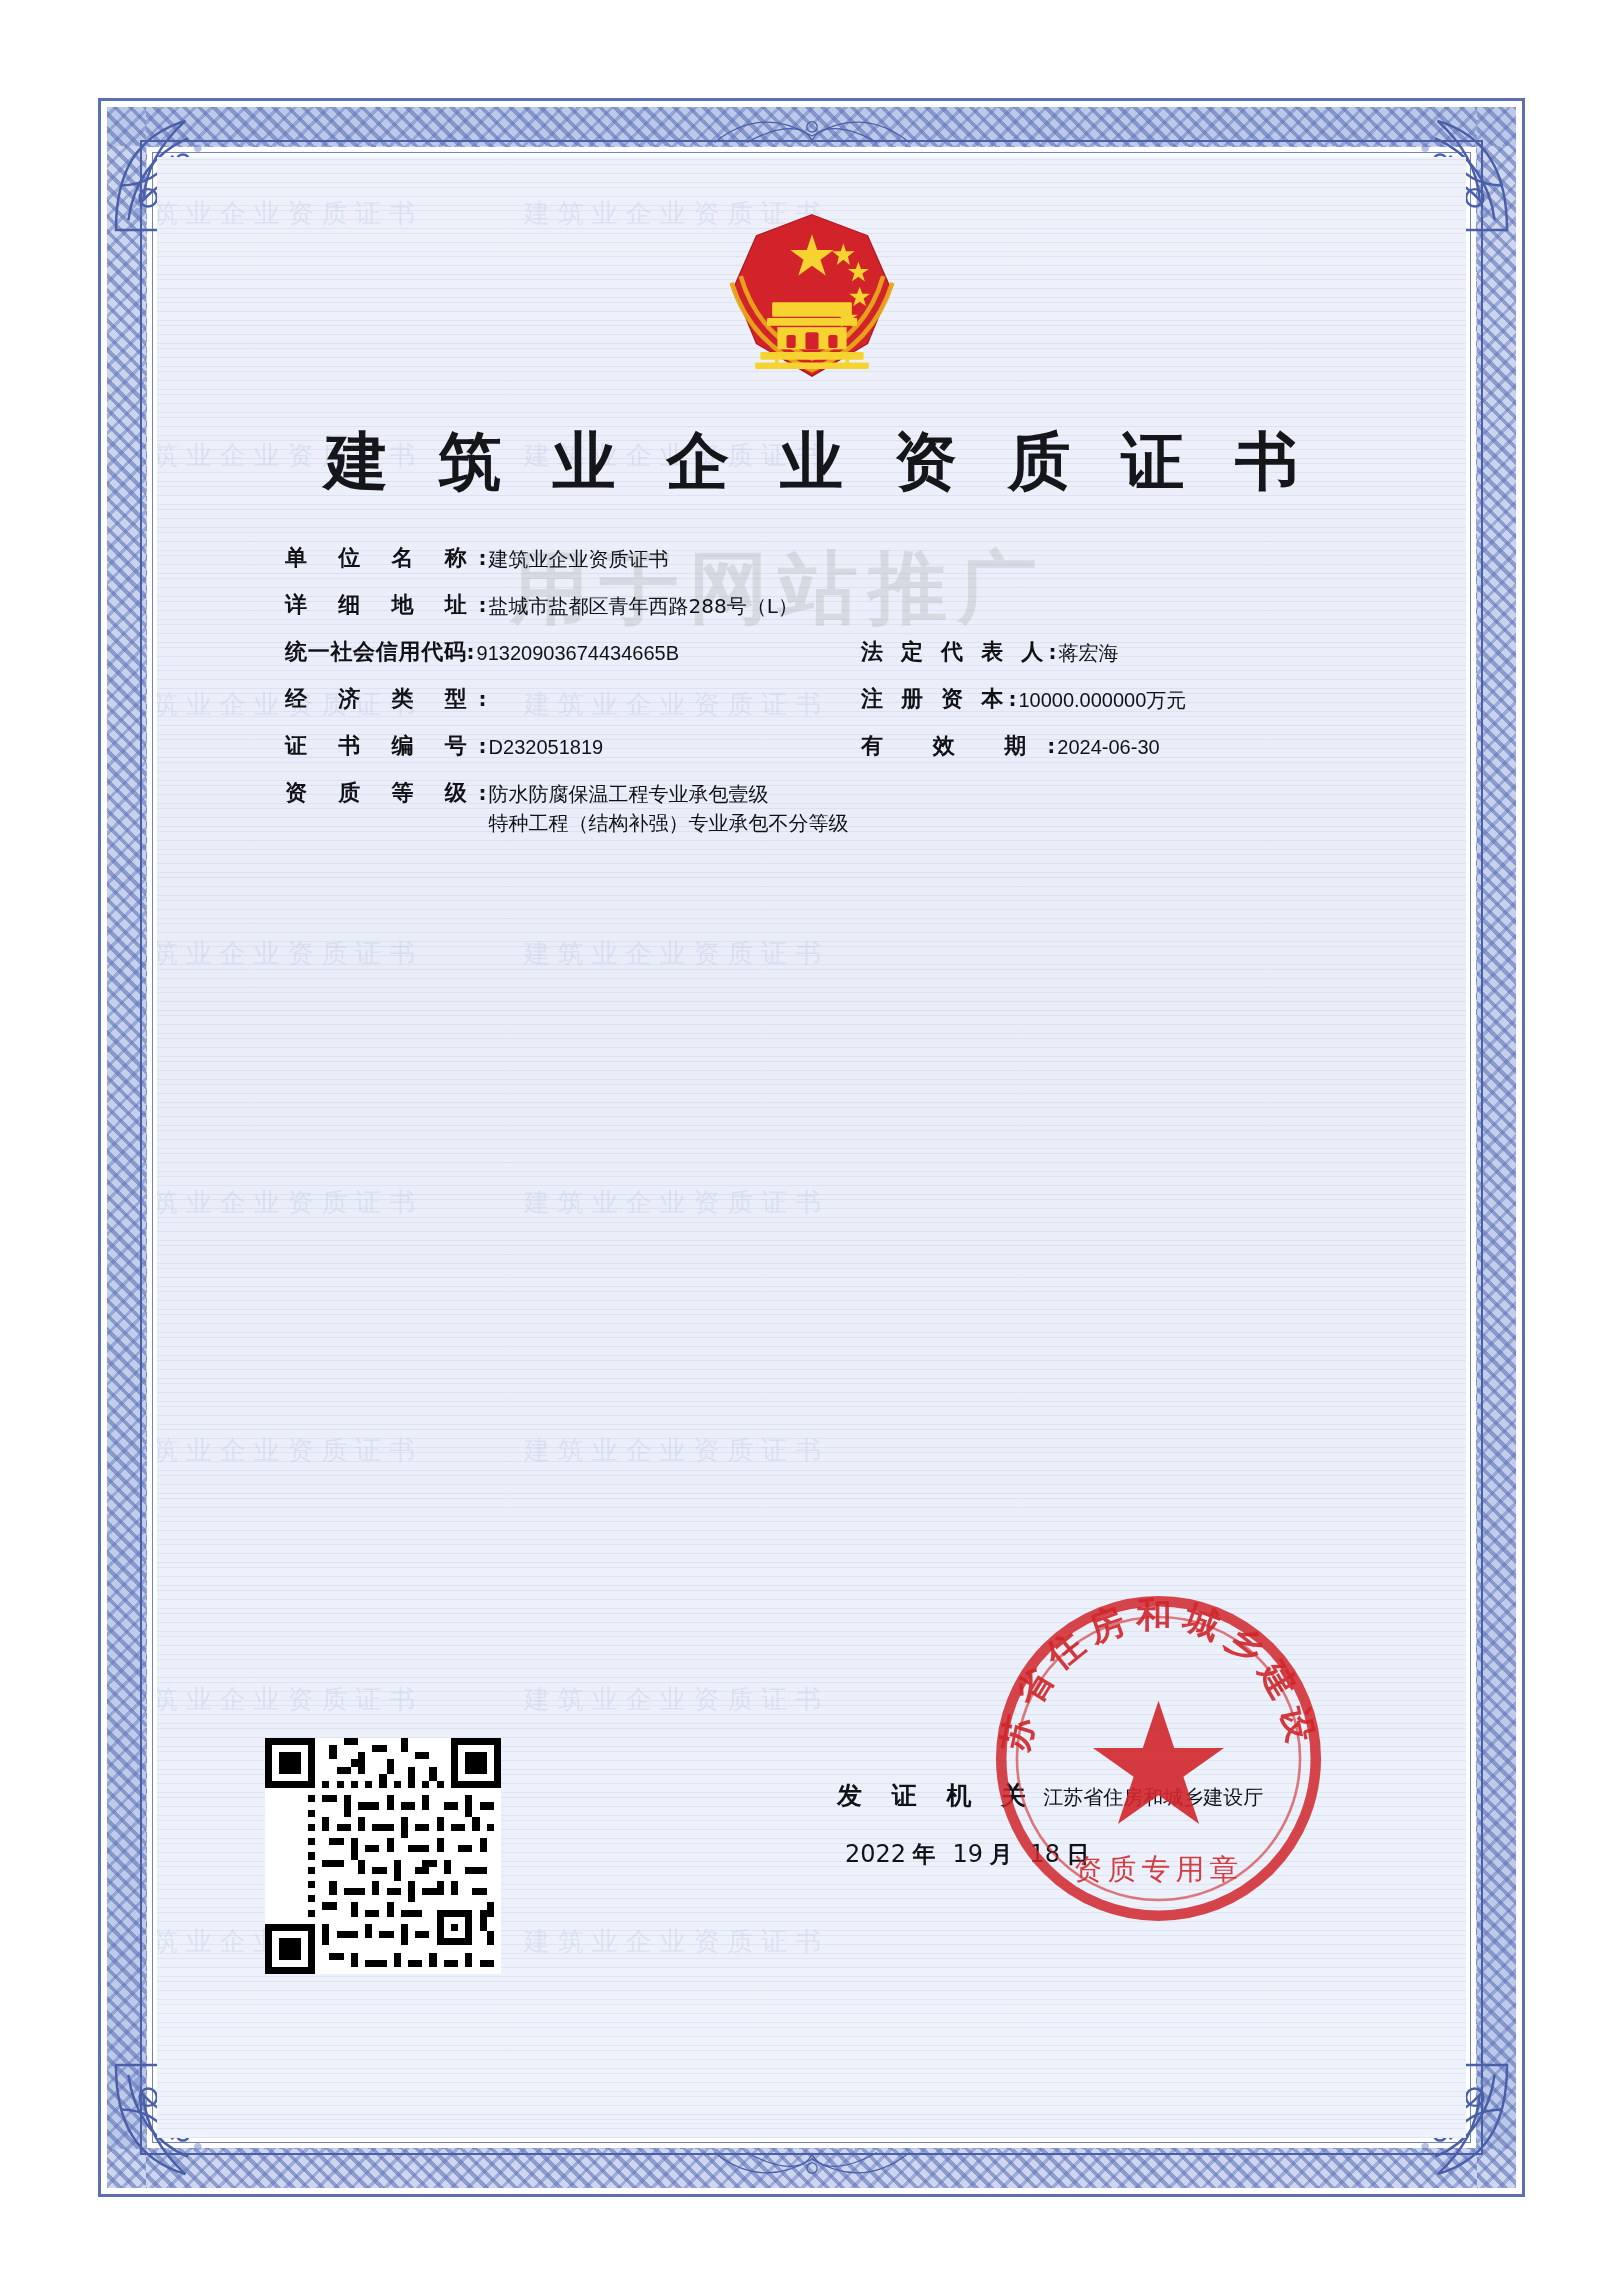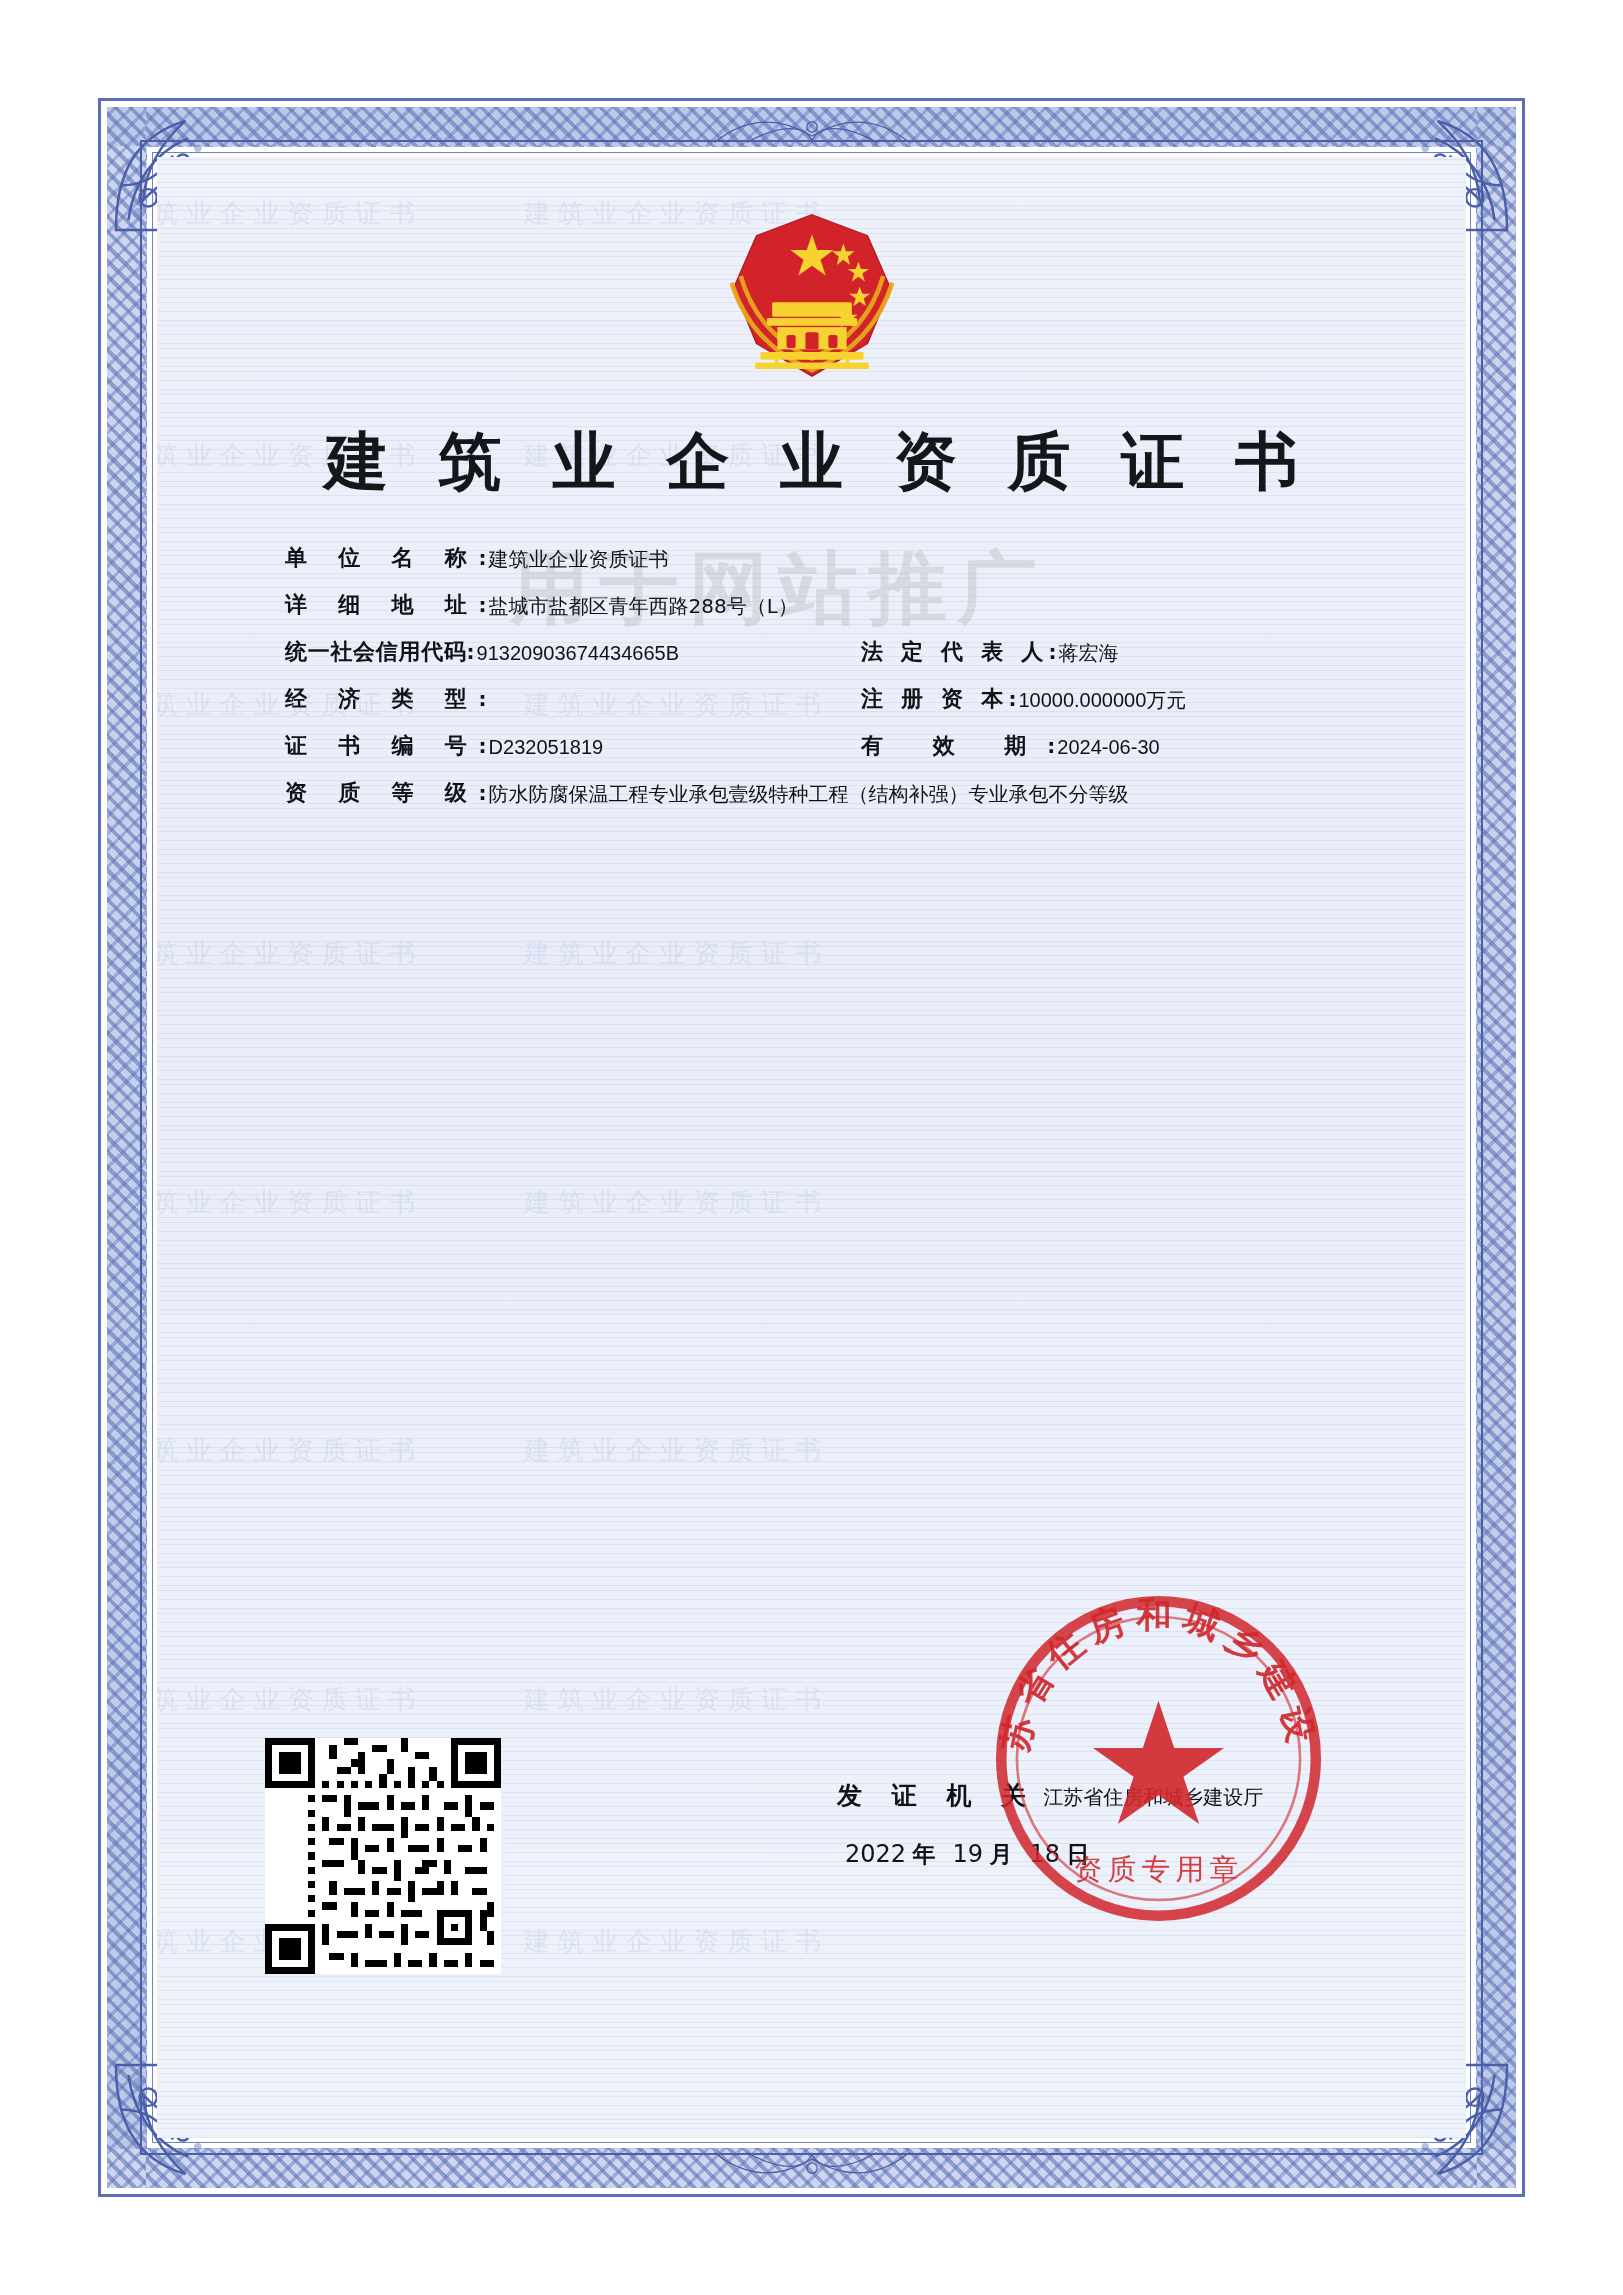--- a/index.html
+++ b/index.html
@@ -406,21 +406,21 @@
         <span class="group-right">
           <span class="lbl" style="letter-spacing:21px;">有 效 期</span>
           <span class="colon">:</span>
           <span class="val num">2024-06-30</span>
         </span>
       </div>
 
       <div class="row">
         <span class="lbl sp4">资 质 等 级</span>
         <span class="colon">:</span>
-        <span style="display:flex;flex-direction:row;align-items:flex-end;">
+        <span style="display:flex;flex-direction:column;">
           <span class="val">防水防腐保温工程专业承包壹级</span>
           <span class="val">特种工程（结构补强）专业承包不分等级</span>
         </span>
       </div>
 
     </div>
 
     <div class="qr">
       <svg viewBox="0 0 33 33" shape-rendering="crispEdges">
         <rect width="33" height="33" fill="#ffffff"></rect>

